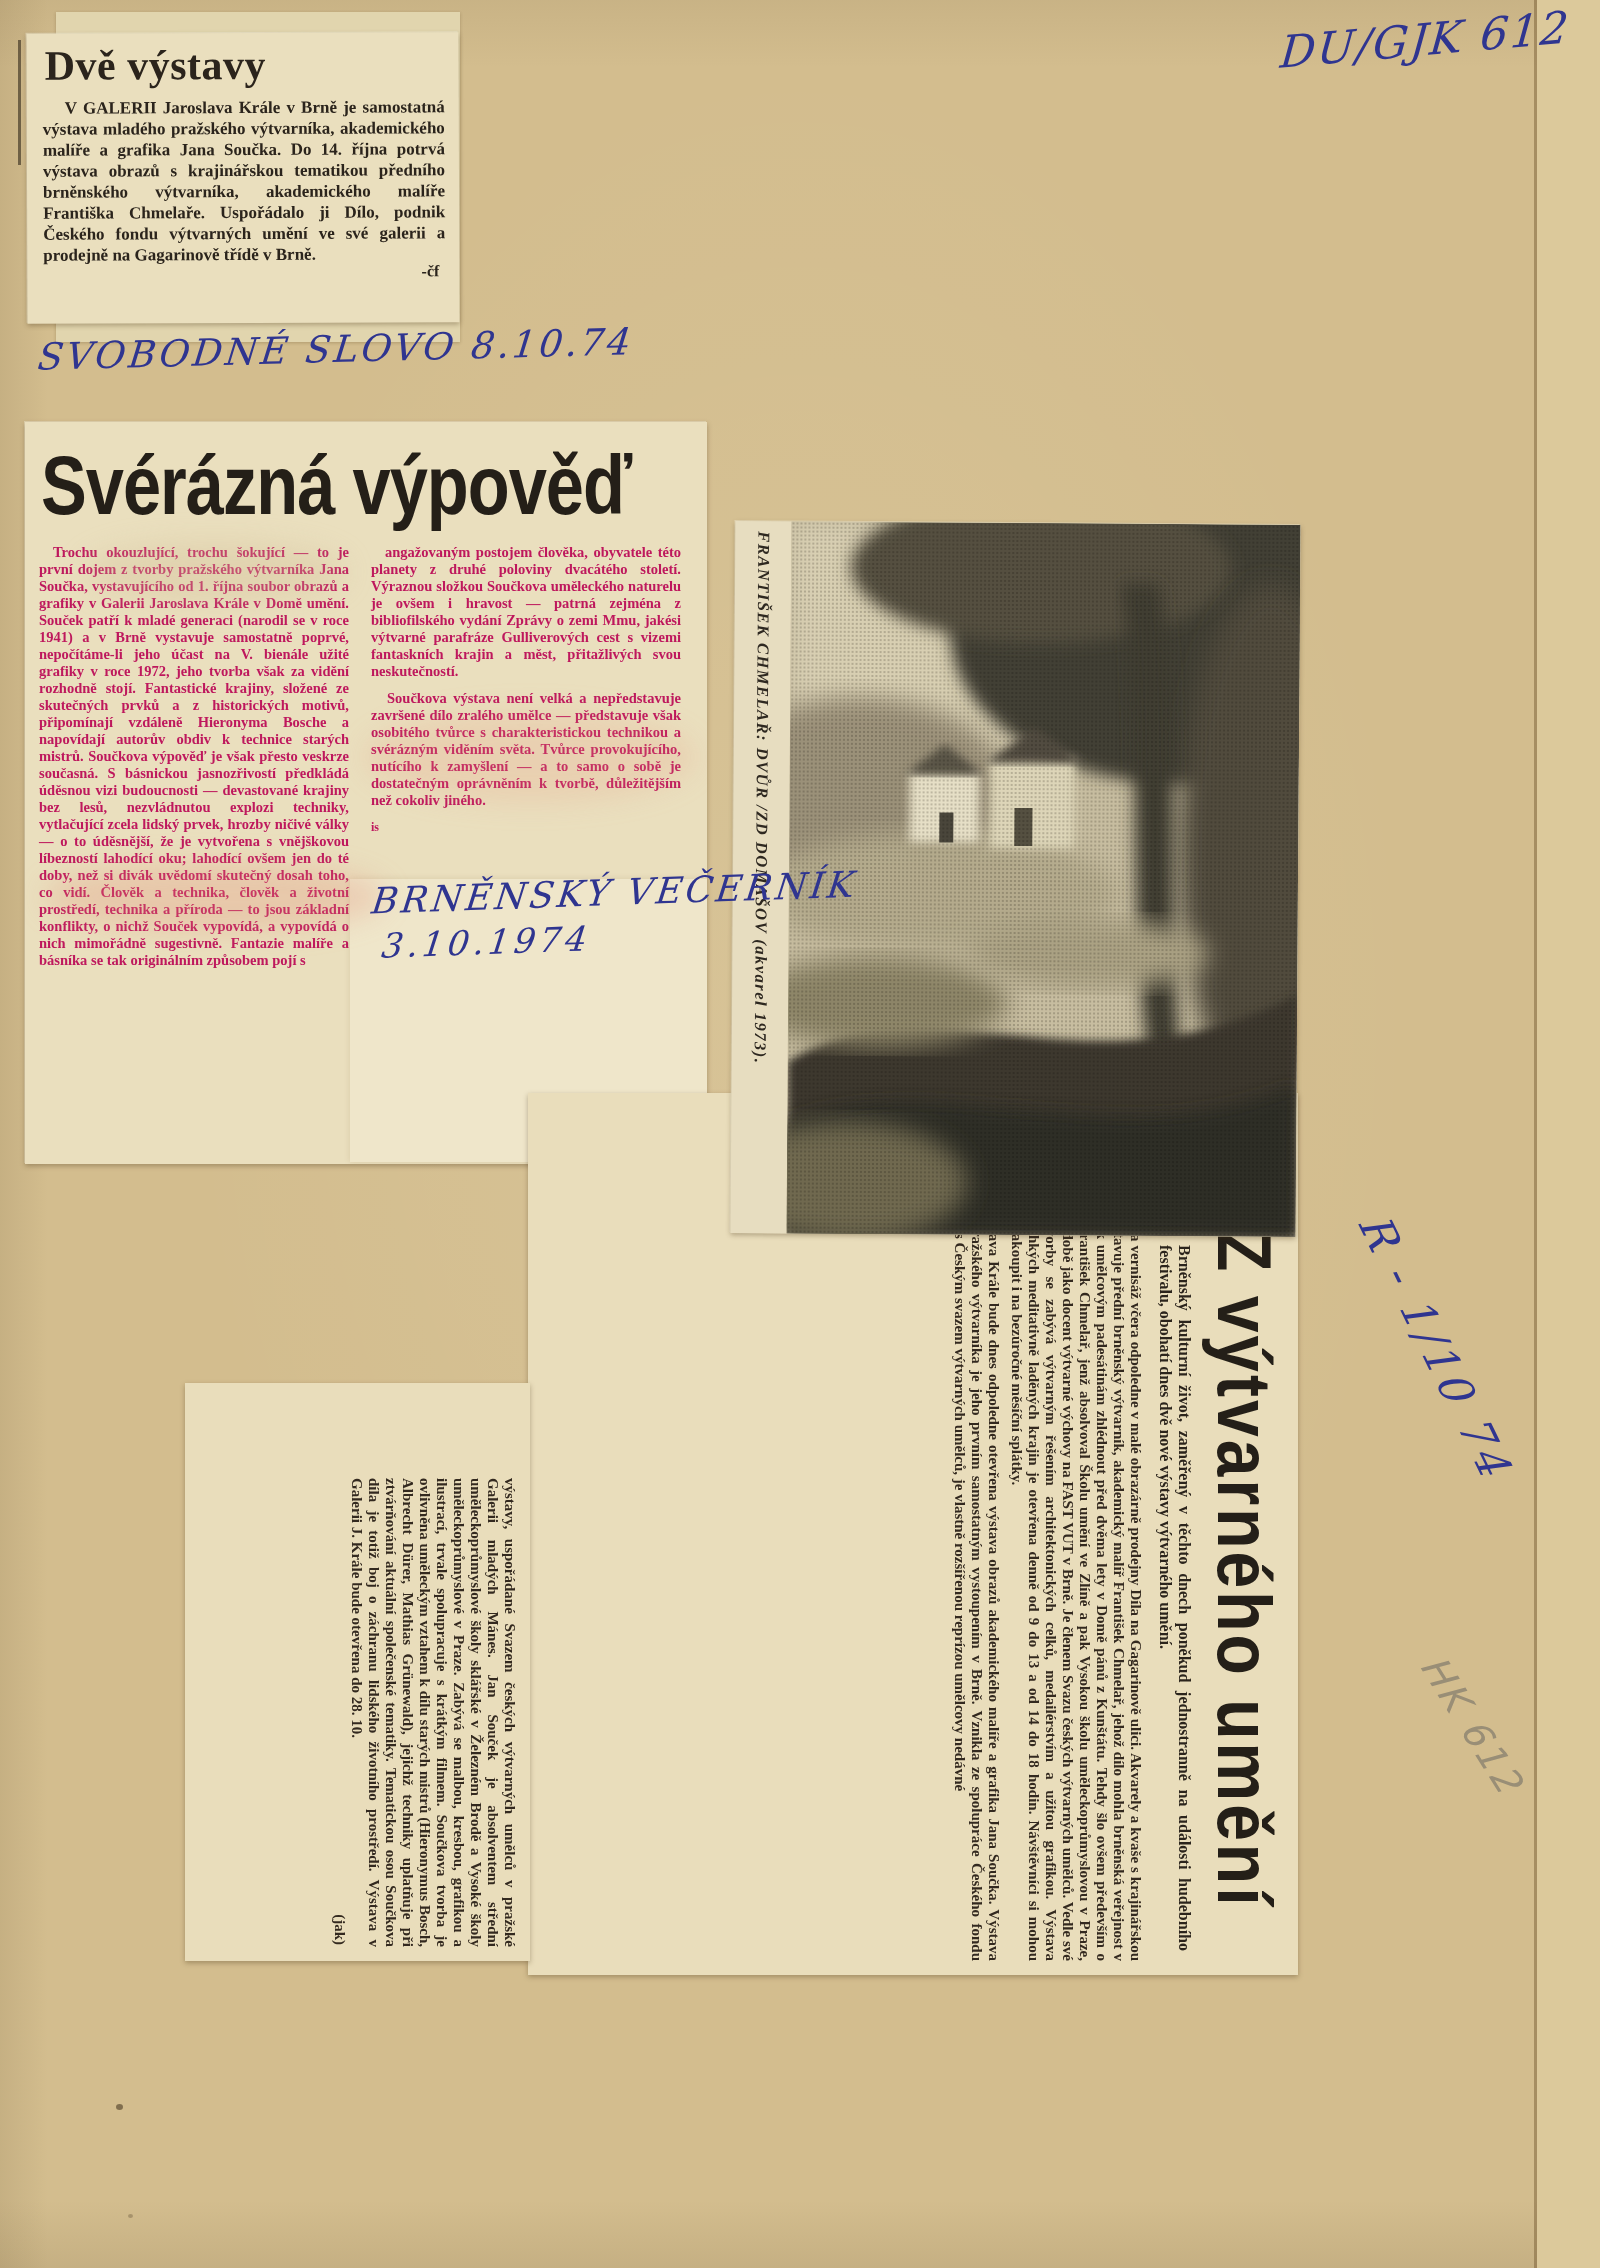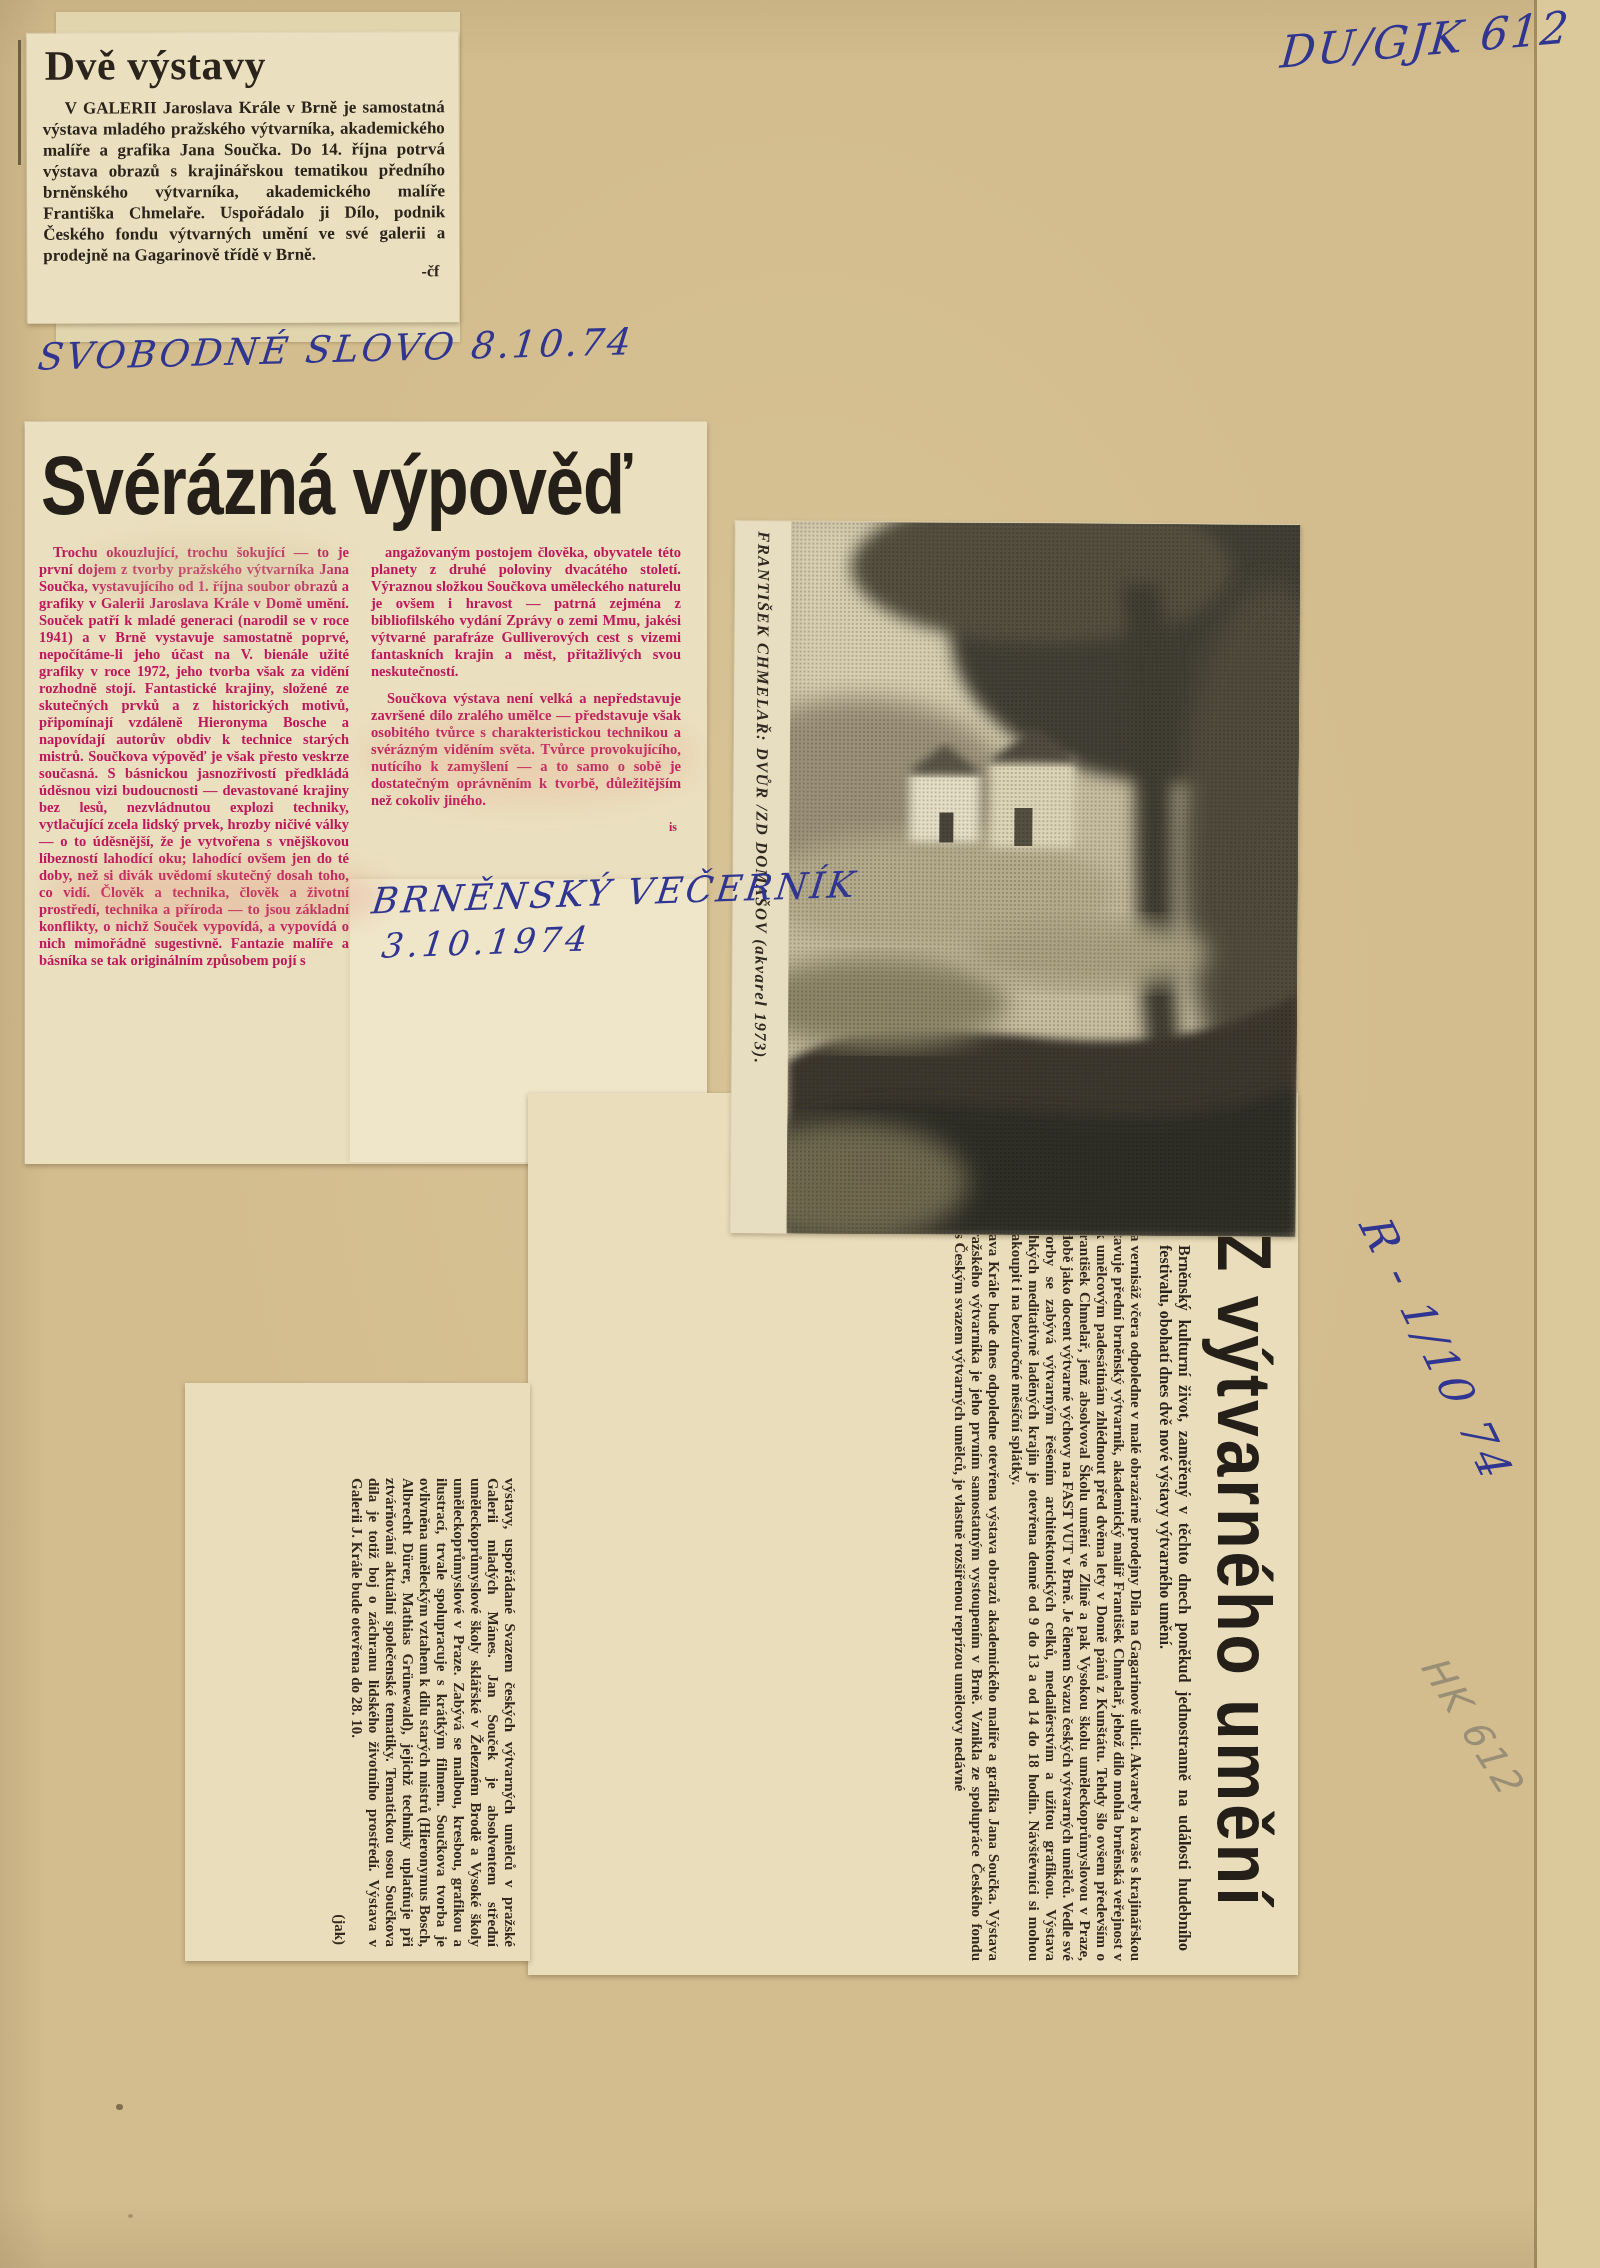--- a/index.html
+++ b/index.html
@@ -42,21 +42,21 @@
   .hw-pencil{left:1452px;top:1652px;font-size:38px;letter-spacing:3px;color:#8f8672;opacity:0.85;transform:rotate(58deg) skewX(-6deg);transform-origin:left top;font-family:"DejaVu Sans",sans-serif;}
 
   
   .c2{left:25px;top:398px;width:682px;height:742px;box-sizing:border-box;padding:10px 14px;overflow:hidden;margin-top:24px;}
   .c2 .hl{font-family:"Liberation Sans",sans-serif;font-weight:bold;font-size:70px;white-space:nowrap;
           transform:scale(0.98,1.18);transform-origin:left top;letter-spacing:-1px;margin:6px 0 26px 2px;color:#241f18;}
   .c2 .cols{display:flex;gap:22px;}
   .c2 .col{width:310px;font-size:14.5px;line-height:17px;font-weight:bold;color:#be185d;}
   .c2 .col p{margin:0 0 10px 0;text-indent:16px;}
   .c2 .col p.first{text-indent:14px;}
-  .c2 .sig{text-align:right;font-size:12px;padding-right:4px;}
+  .c2 .sig{font-size:12px;padding-right:4px;}
   .c2-lightpatch{position:absolute;left:325px;top:457px;width:357px;height:283px;background:#efe6ca;box-shadow:0 0 6px rgba(120,90,40,0.15);}
   .stain{position:absolute;border-radius:50%;filter:blur(14px);pointer-events:none;}
   .stain1{left:20px;top:440px;width:340px;height:70px;background:rgba(228,140,120,0.28);}
   .stain2{left:340px;top:290px;width:330px;height:90px;background:rgba(228,150,125,0.20);}
   .stain3{left:60px;top:120px;width:260px;height:60px;background:rgba(210,190,150,0.35);}
 
   
   .rot-wrap{position:absolute;overflow:hidden;}
   .rotA{left:528px;top:1093px;width:770px;height:882px;background:#e9ddbb;box-shadow:0 2px 5px rgba(70,50,20,0.35);}
   .rotB{left:185px;top:1383px;width:345px;height:578px;background:#e9ddbb;box-shadow:0 2px 5px rgba(70,50,20,0.35);}

